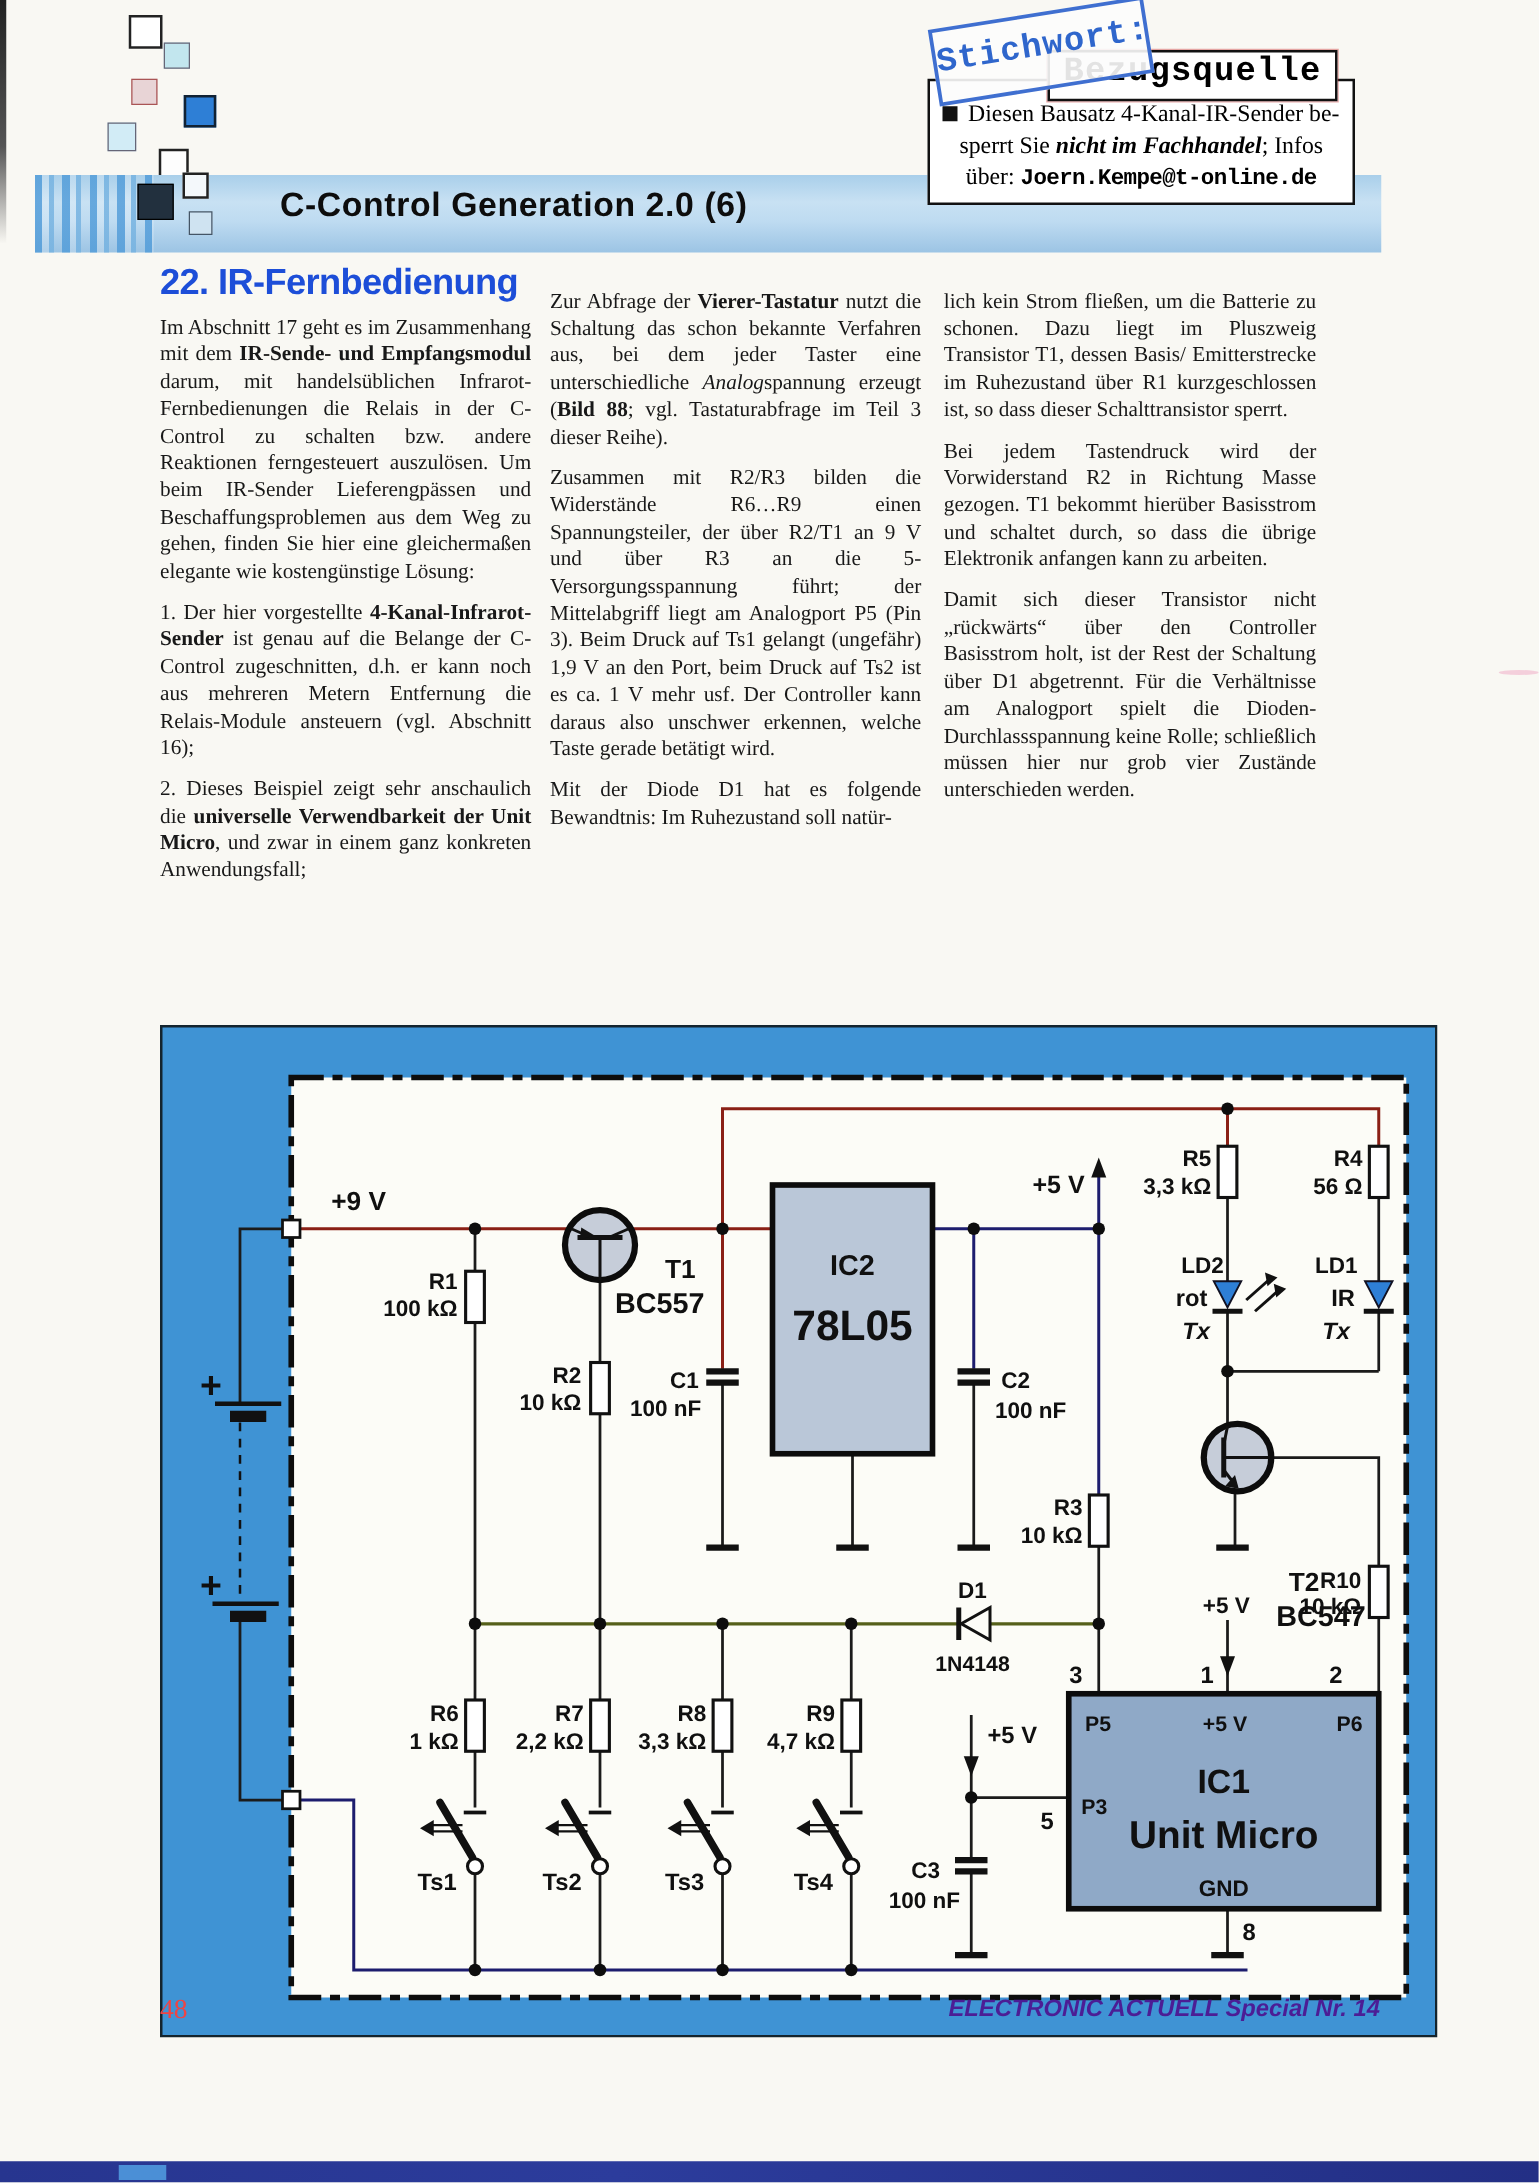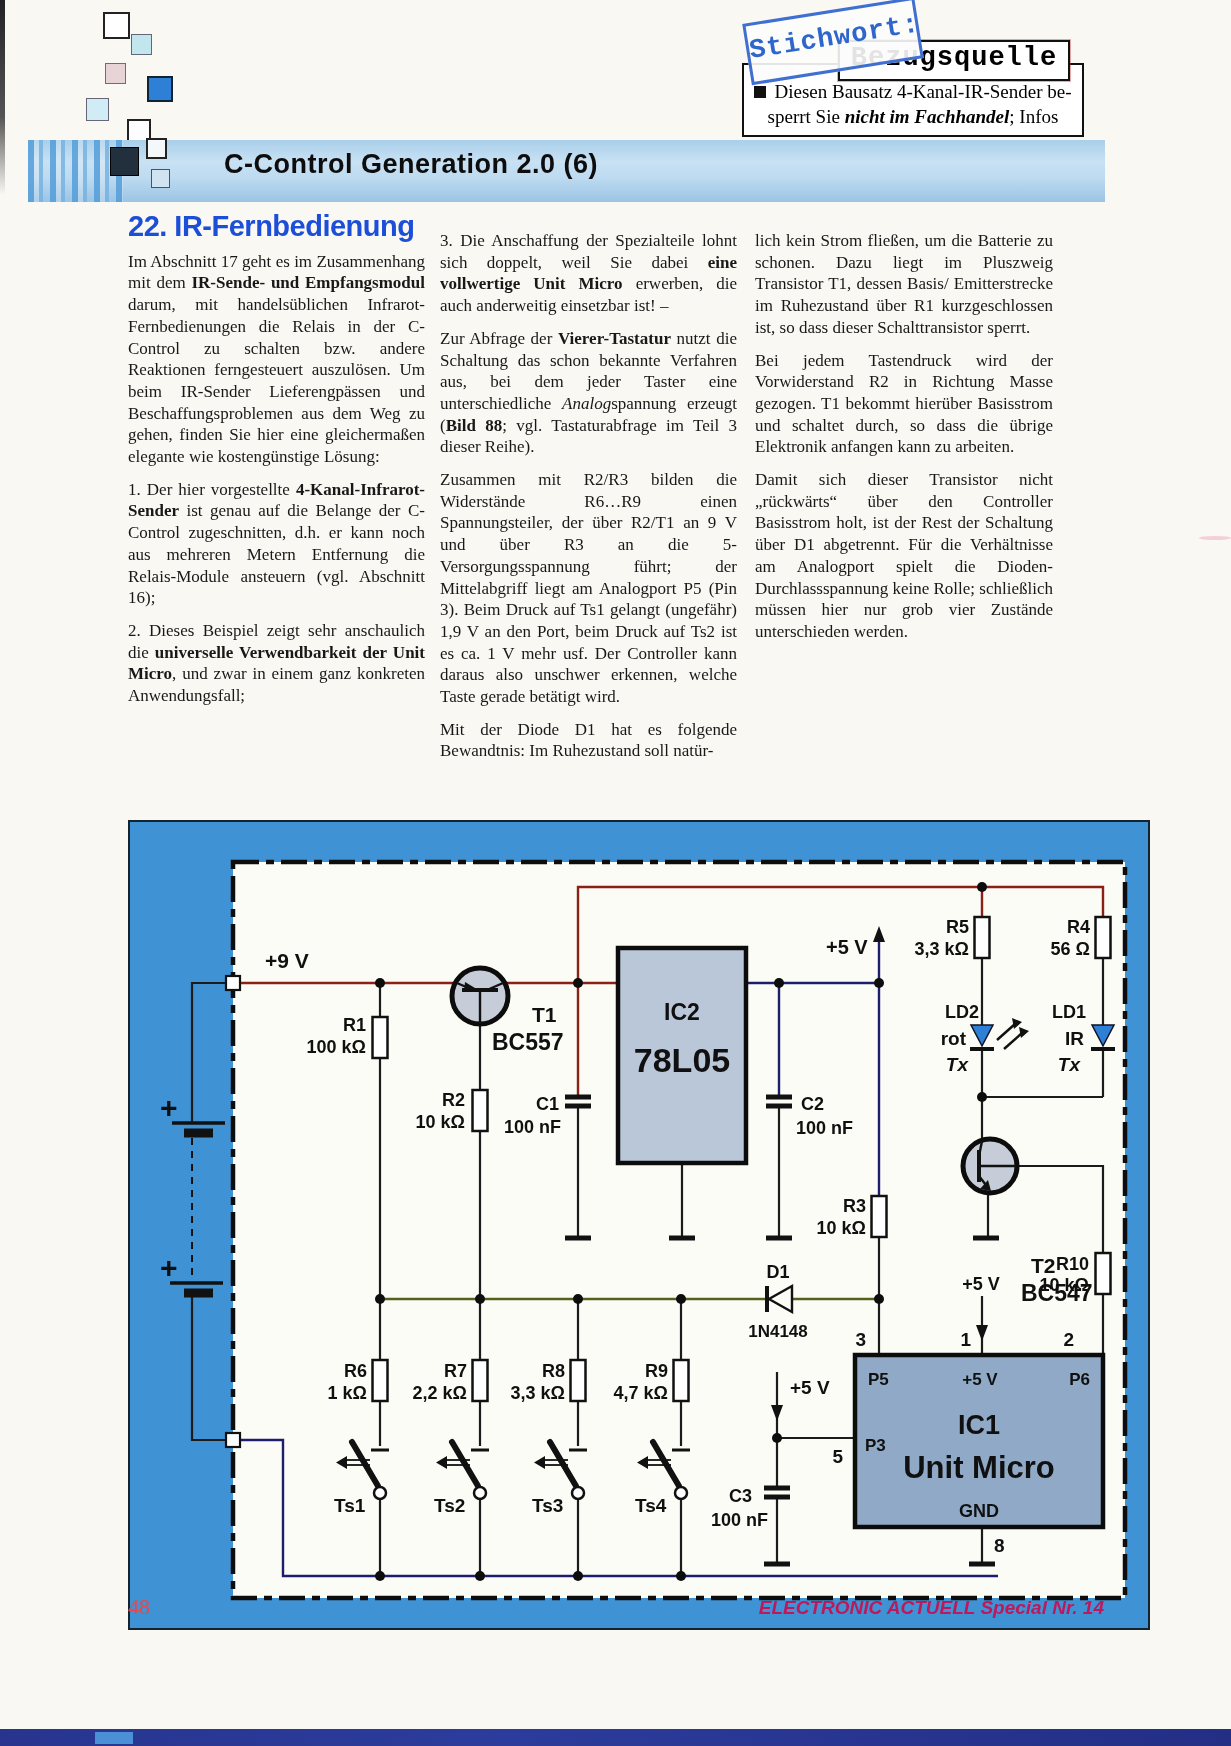--- a/index.html
+++ b/index.html
@@ -27,21 +27,21 @@
   h1.art{font-family:"Liberation Sans",sans-serif;font-weight:bold;font-size:29px;letter-spacing:-0.5px;margin:0 0 13px 0;color:#1d4ed8;}
   .caption{font-weight:bold;line-height:21.5px;margin-top:3px;}
   
   .schem{left:128px;top:820px;width:1022px;height:810px;}
   svg text{font-family:"Liberation Sans",sans-serif;font-weight:bold;fill:#101010;}
   .t17{font-size:17px;} .t18{font-size:18px;} .t19{font-size:19px;} .t20{font-size:20px;} .t21{font-size:21px;}
   .t23{font-size:23px;} .t27{font-size:27px;} .t31{font-size:31px;} .t34{font-size:34px;} .t30{font-size:30px;}
   .ital{font-style:italic;}
   
   .pageno{left:128px;top:1594px;font-size:22px;color:#ef4444;}
-  .mag{left:600px;top:1597px;width:504px;text-align:right;font-family:"Liberation Sans",sans-serif;font-weight:bold;font-style:italic;font-size:19px;color:#be185d;}
+  .mag{left:600px;top:1597px;width:504px;text-align:right;font-family:"Liberation Sans",sans-serif;font-weight:bold;font-style:italic;font-size:19px;color:#4c1d95;}
   .bottomstrip{left:0;top:1729px;width:1231px;height:17px;background:linear-gradient(90deg,#27358f,#2c3c9c 40%,#232f85);}
   .bluechip{left:95px;top:1732px;width:38px;height:12px;background:#4b8fd6;}
   .pinkmark{left:1199px;top:536px;width:32px;height:4px;background:#f2c4d4;border-radius:50%;opacity:.8;}
 </style>
 </head>
 <body>
 
 <div class="abs edge-left"></div>
 <div class="sq" style="left:103px;top:12px;width:27px;height:27px;background:#fff;border:2px solid #222;"></div>
 <div class="sq" style="left:131px;top:34px;width:21px;height:21px;background:#c2e6ee;border:1px solid #667;"></div>
@@ -51,34 +51,34 @@
 <div class="sq" style="left:127px;top:119px;width:24px;height:24px;background:#fdfdfd;border:2px solid #222;"></div>
 <div class="sq" style="left:146px;top:138px;width:21px;height:21px;background:#f4f8fb;border:2px solid #222;z-index:2;"></div>
 <div class="sq" style="left:110px;top:147px;width:29px;height:29px;background:#22303e;border:1px solid #000;z-index:2;"></div>
 <div class="sq" style="left:151px;top:169px;width:19px;height:19px;background:#cfe3f1;border:1px solid #456;z-index:2;"></div>
 
 <div class="abs stamp"><span>Stichwort:</span></div>
 <div class="abs bezug"><span>Bezugsquelle</span></div>
 <div class="abs srcbox">
   <div><span class="bullet"></span><span><span>Diesen Bausatz 4-Kanal-IR-Sender be-</span></span></div>
   <div><span>sperrt Sie </span><span class="r-bi">nicht im Fachhandel</span><span>; Infos</span></div>
+  <div><span>über: </span><span class="r-m">Joern.Kempe@t-online.de</span></div>
 </div>
 
 <div class="abs band">
   <div class="band-title">C-Control Generation 2.0 (6)</div>
 </div>
 
 <div class="col" style="left:128px;top:216px;">
   <h1 class="art">22. IR-Fernbedienung</h1>
   <p><span>Im Abschnitt 17 geht es im Zusammenhang mit dem </span><span class="r-b">IR-Sende- und Empfangsmodul</span><span> darum, mit handelsüblichen Infrarot-Fernbedienungen die Relais in der C-Control zu schalten bzw. andere Reaktionen ferngesteuert auszulösen. Um beim IR-Sender Lieferengpässen und Beschaffungsproblemen aus dem Weg zu gehen, finden Sie hier eine gleichermaßen elegante wie kostengünstige Lösung:</span></p>
   <p><span>1. Der hier vorgestellte </span><span class="r-b">4-Kanal-Infrarot-Sender</span><span> ist genau auf die Belange der C-Control zugeschnitten, d.h. er kann noch aus mehreren Metern Entfernung die Relais-Module ansteuern (vgl. Abschnitt 16);</span></p>
   <p><span>2. Dieses Beispiel zeigt sehr anschaulich die </span><span class="r-b">universelle Verwendbarkeit der Unit Micro</span><span>, und zwar in einem ganz konkreten Anwendungsfall;</span></p>
 </div>
 <div class="col" style="left:440px;top:230px;">
-  <p><span>3. Die Anschaffung der Spezialteile lohnt sich doppelt, weil Sie dabei </span><span class="r-b">eine vollwertige Unit Micro</span><span> erwerben, die auch anderweitig einsetzbar ist! –</span></p>
   <p><span>Zur Abfrage der </span><span class="r-b">Vierer-Tastatur</span><span> nutzt die Schaltung das schon bekannte Verfahren aus, bei dem jeder Taster eine unterschiedliche </span><span class="r-i">Analog</span><span>spannung erzeugt (</span><span class="r-b">Bild 88</span><span>; vgl. Tastaturabfrage im Teil 3 dieser Reihe).</span></p>
   <p><span>Zusammen mit R2/R3 bilden die Widerstände R6…R9 einen Spannungsteiler, der über R2/T1 an 9 V und über R3 an die 5-Versorgungsspannung führt; der Mittelabgriff liegt am Analogport P5 (Pin 3). Beim Druck auf Ts1 gelangt (ungefähr) 1,9 V an den Port, beim Druck auf Ts2 ist es ca. 1 V mehr usf. Der Controller kann daraus also unschwer erkennen, welche Taste gerade betätigt wird.</span></p>
   <p><span>Mit der Diode D1 hat es folgende Bewandtnis: Im Ruhezustand soll natür-</span></p>
 </div>
 <div class="col" style="left:755px;top:230px;width:298px;">
   <p><span>lich kein Strom fließen, um die Batterie zu schonen. Dazu liegt im Pluszweig Transistor T1, dessen Basis/ Emitterstrecke im Ruhezustand über R1 kurzgeschlossen ist, so dass dieser Schalttransistor sperrt.</span></p>
   <p><span>Bei jedem Tastendruck wird der Vorwiderstand R2 in Richtung Masse gezogen. T1 bekommt hierüber Basisstrom und schaltet durch, so dass die übrige Elektronik anfangen kann zu arbeiten.</span></p>
   <p><span>Damit sich dieser Transistor nicht „rückwärts“ über den Controller Basisstrom holt, ist der Rest der Schaltung über D1 abgetrennt. Für die Verhältnisse am Analogport spielt die Dioden-Durchlassspannung keine Rolle; schließlich müssen hier nur grob vier Zustände unterschieden werden.</span></p>
 </div>
 

